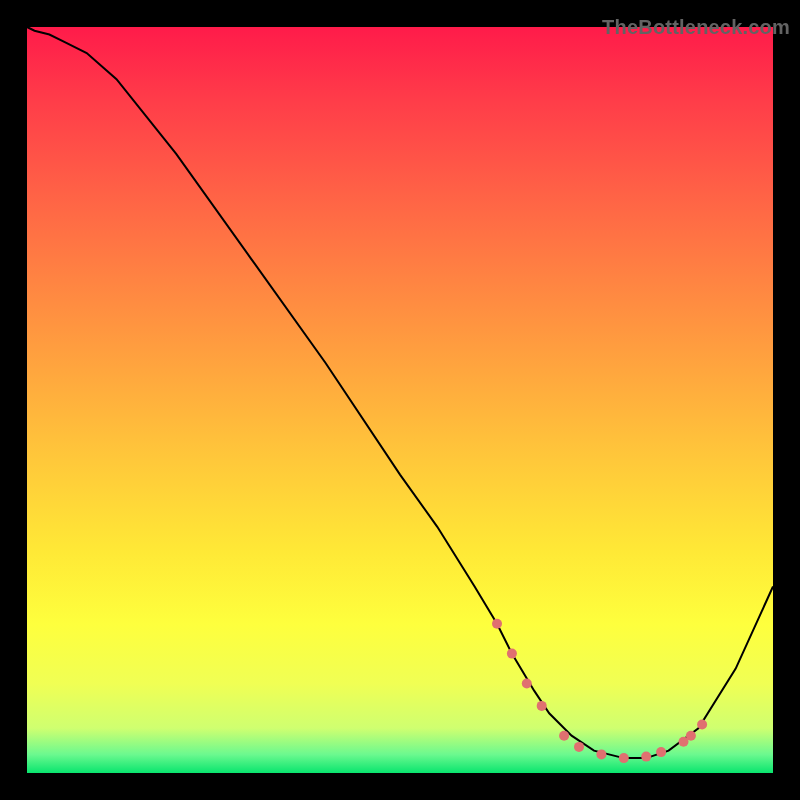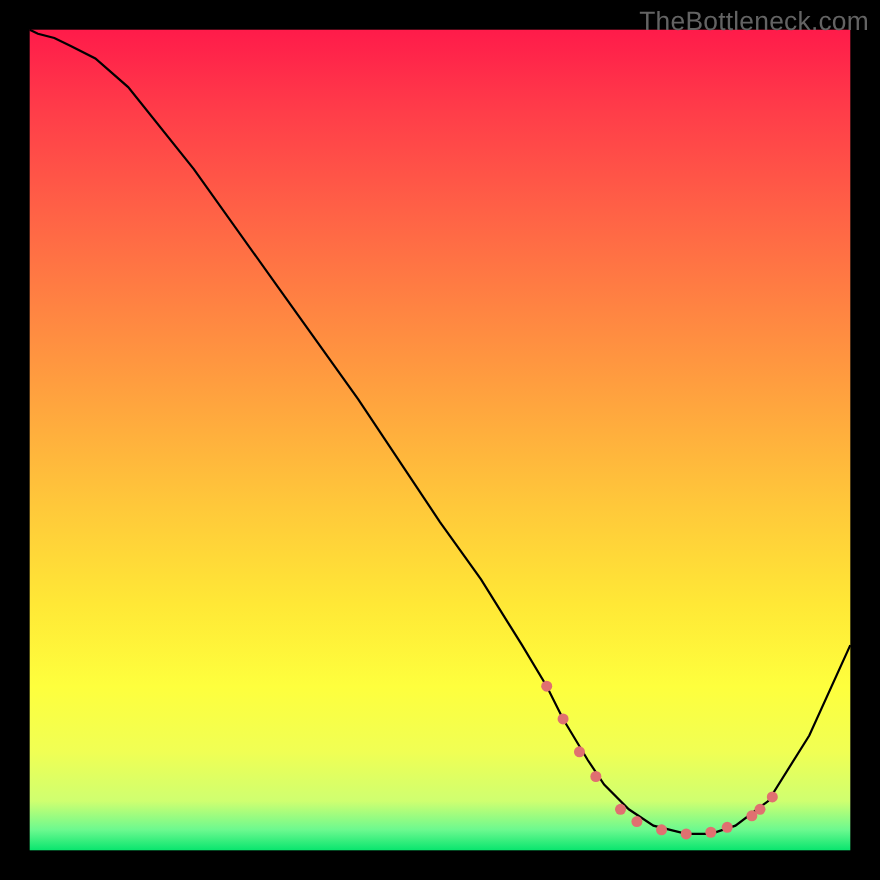--- a/index.html
+++ b/index.html
@@ -11,27 +11,28 @@
     font-family: Arial, Helvetica, sans-serif;
   }
   .chart-frame {
     position: relative;
     width: 800px;
     height: 800px;
     background: #000;
   }
   .watermark {
     position: absolute;
-    top: 6px;
+    top: 16px;
     right: 10px;
     color: #636363;
-    font-size: 24px;
+    font-size: 20px;
     font-family: Arial, sans-serif;
     z-index: 10;
     letter-spacing: 0.2px;
+    font-weight: bold;
   }
   .plot-area {
     position: absolute;
     left: 27px;
     top: 27px;
     width: 746px;
     height: 746px;
     
     background: linear-gradient(to bottom,
       #ff1b4a 0%,

